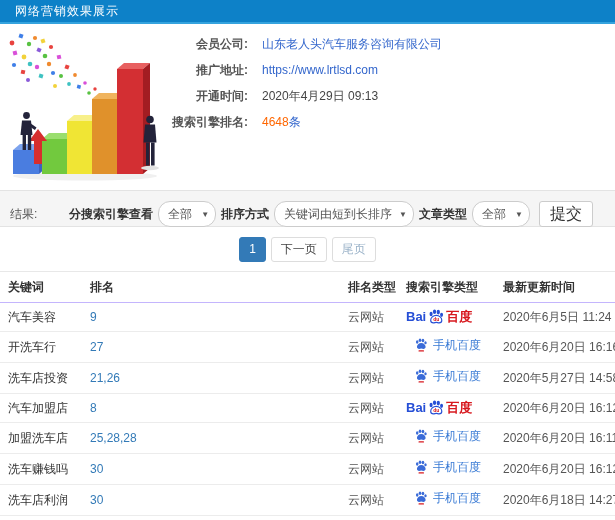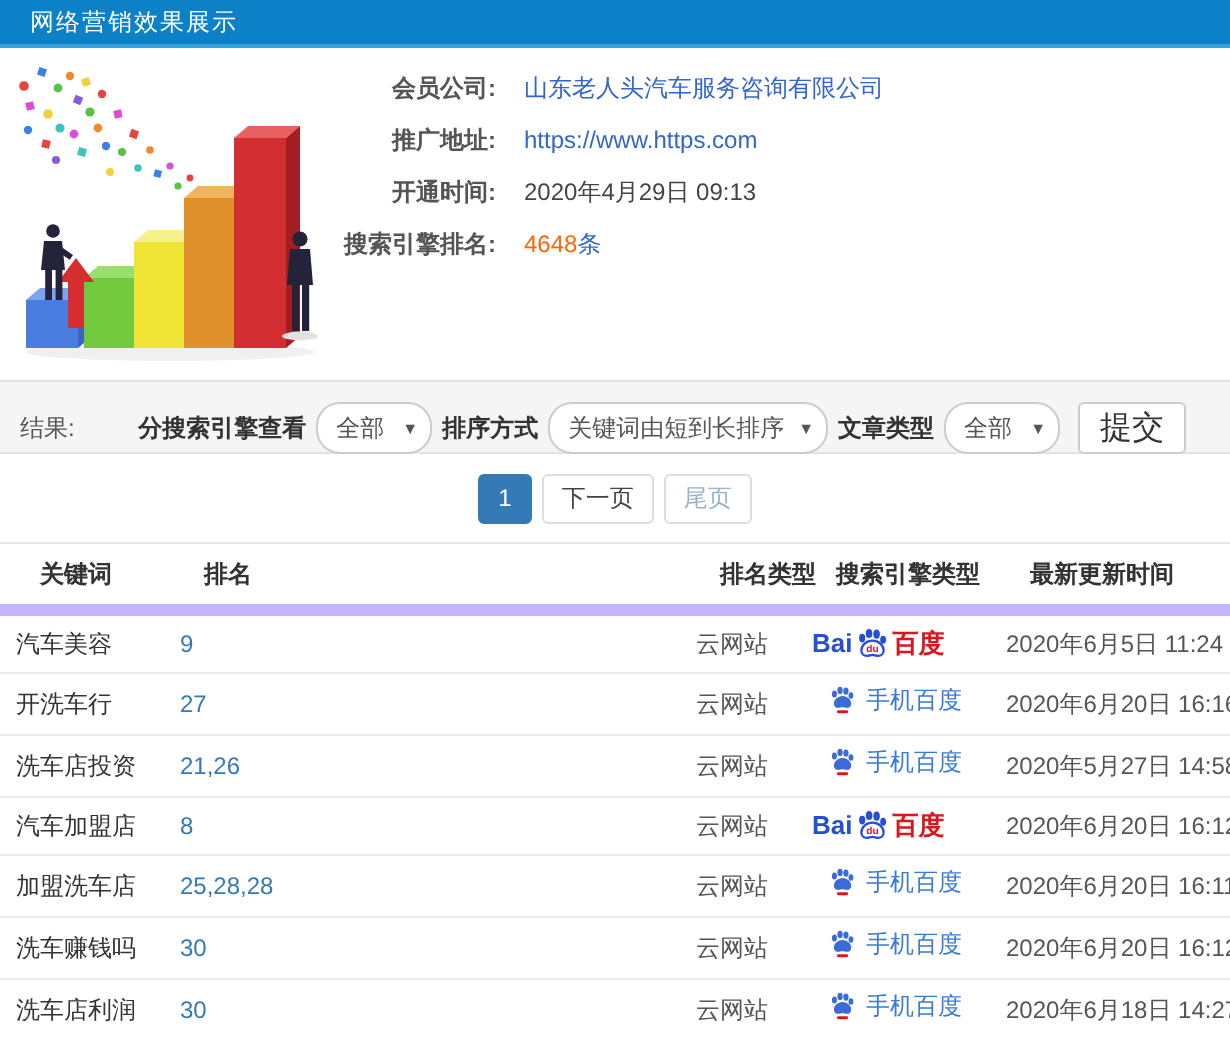--- a/index.html
+++ b/index.html
@@ -58,21 +58,21 @@
     background:#fff; display:inline-flex; align-items:center; justify-content:center;
     font-size:12px; cursor:pointer; color:#444;
   }
   .page-btn.active { background:#337ab7; border-color:#337ab7; color:#fff; }
   .page-btn.muted { color:#9ab2c8; }
 
   
   table.data { width:100%; border-collapse:collapse; table-layout:fixed; }
   table.data th {
     text-align:left; font-size:12px; color:#333; font-weight:bold;
-    padding:7px 20px 6px; border-top:1px solid #e8e8e8; border-bottom:6px solid #c4b5fd;
+    padding:7px 8px 6px; border-top:1px solid #e8e8e8; border-bottom:1px solid #c4b5fd;
     white-space:nowrap;
   }
   table.data td {
     padding:5px 8px; border-bottom:1px solid #ececec; line-height:16px;
     white-space:nowrap; overflow:hidden;
   }
   .col-kw { width:82px; }
   .col-rank { width:258px; }
   .col-type { width:58px; }
   .col-engine { width:97px; }
@@ -183,21 +183,21 @@
       </g>
     </svg>
 
     <div class="info-list">
       <div class="info-row">
         <span class="info-label">会员公司:</span>
         <span class="info-value"><a class="link">山东老人头汽车服务咨询有限公司</a></span>
       </div>
       <div class="info-row">
         <span class="info-label">推广地址:</span>
-        <span class="info-value"><a class="link">https://www.https.com</a></span>
+        <span class="info-value"><a class="link">https://www.lrtlsd.com</a></span>
       </div>
       <div class="info-row">
         <span class="info-label">开通时间:</span>
         <span class="info-value">2020年4月29日 09:13</span>
       </div>
       <div class="info-row">
         <span class="info-label">搜索引擎排名:</span>
         <span class="info-value">
           <span class="num-orange">4648</span><span class="unit-blue">条</span>
         </span>

